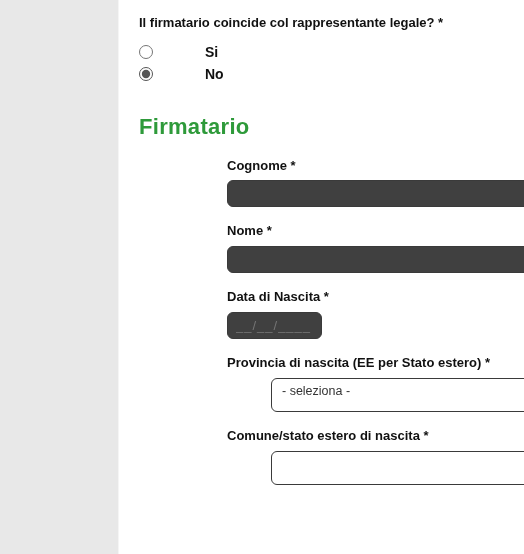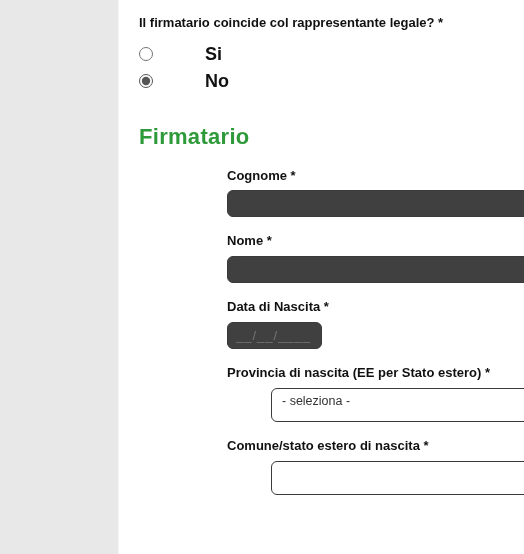--- a/index.html
+++ b/index.html
@@ -38,21 +38,21 @@
     gap: 8px;
     margin: 6px 0;
   }
   .radio-row input[type="radio"] {
     margin: 0;
     width: 14px; height: 14px;
     accent-color: #555;
   }
   .radio-row label {
     font-weight: bold;
-    font-size: 18px;
+    font-size: 14px;
     color: #111;
   }
   .section-title {
     color: #2e9a3a;
     font-weight: bold;
     font-size: 22px;
     margin: 32px 0 18px 0;
     letter-spacing: 0.3px;
   }
   .field {

